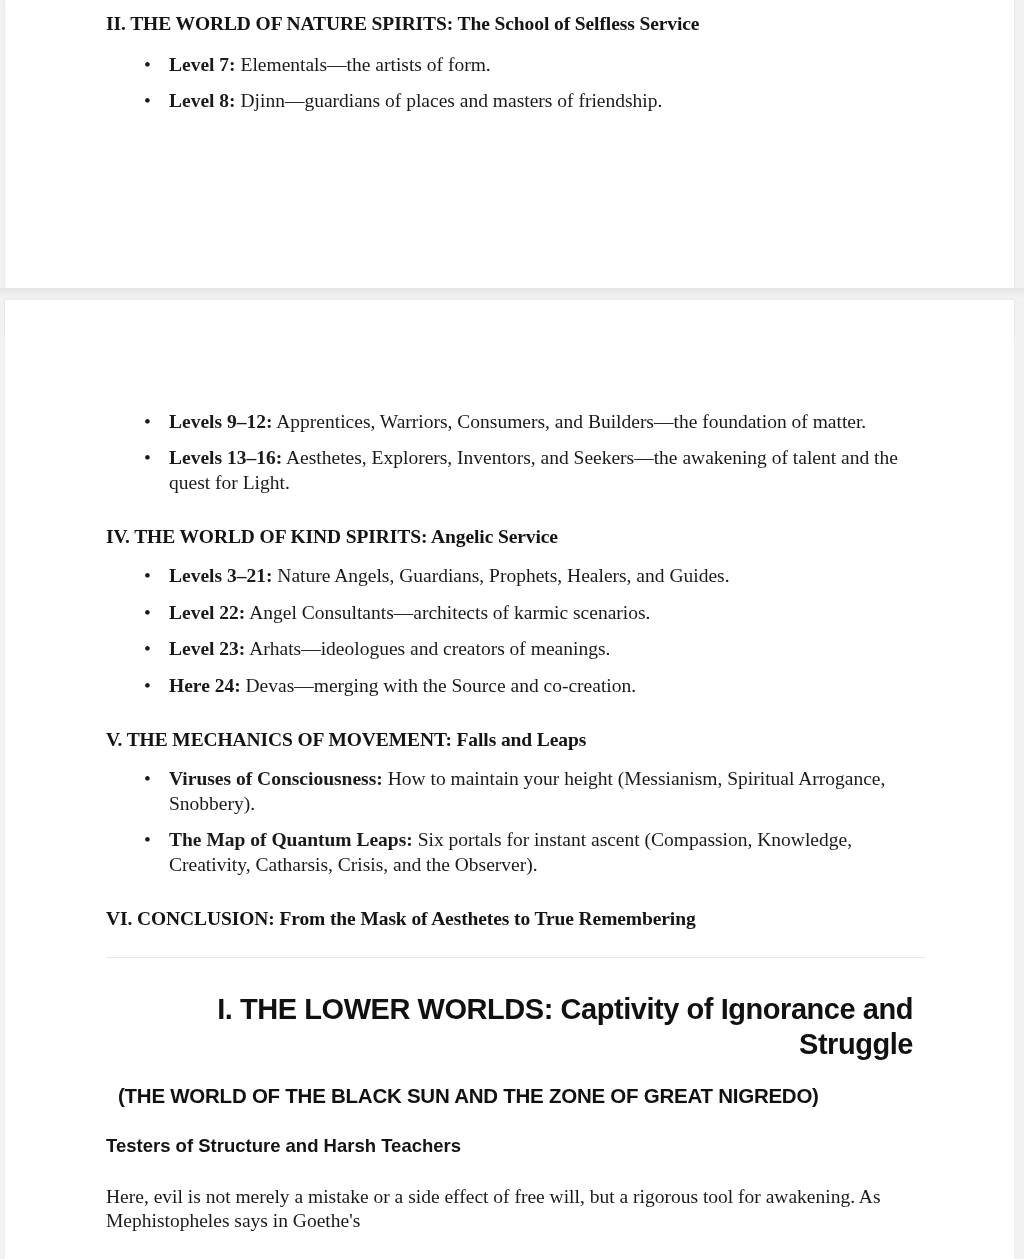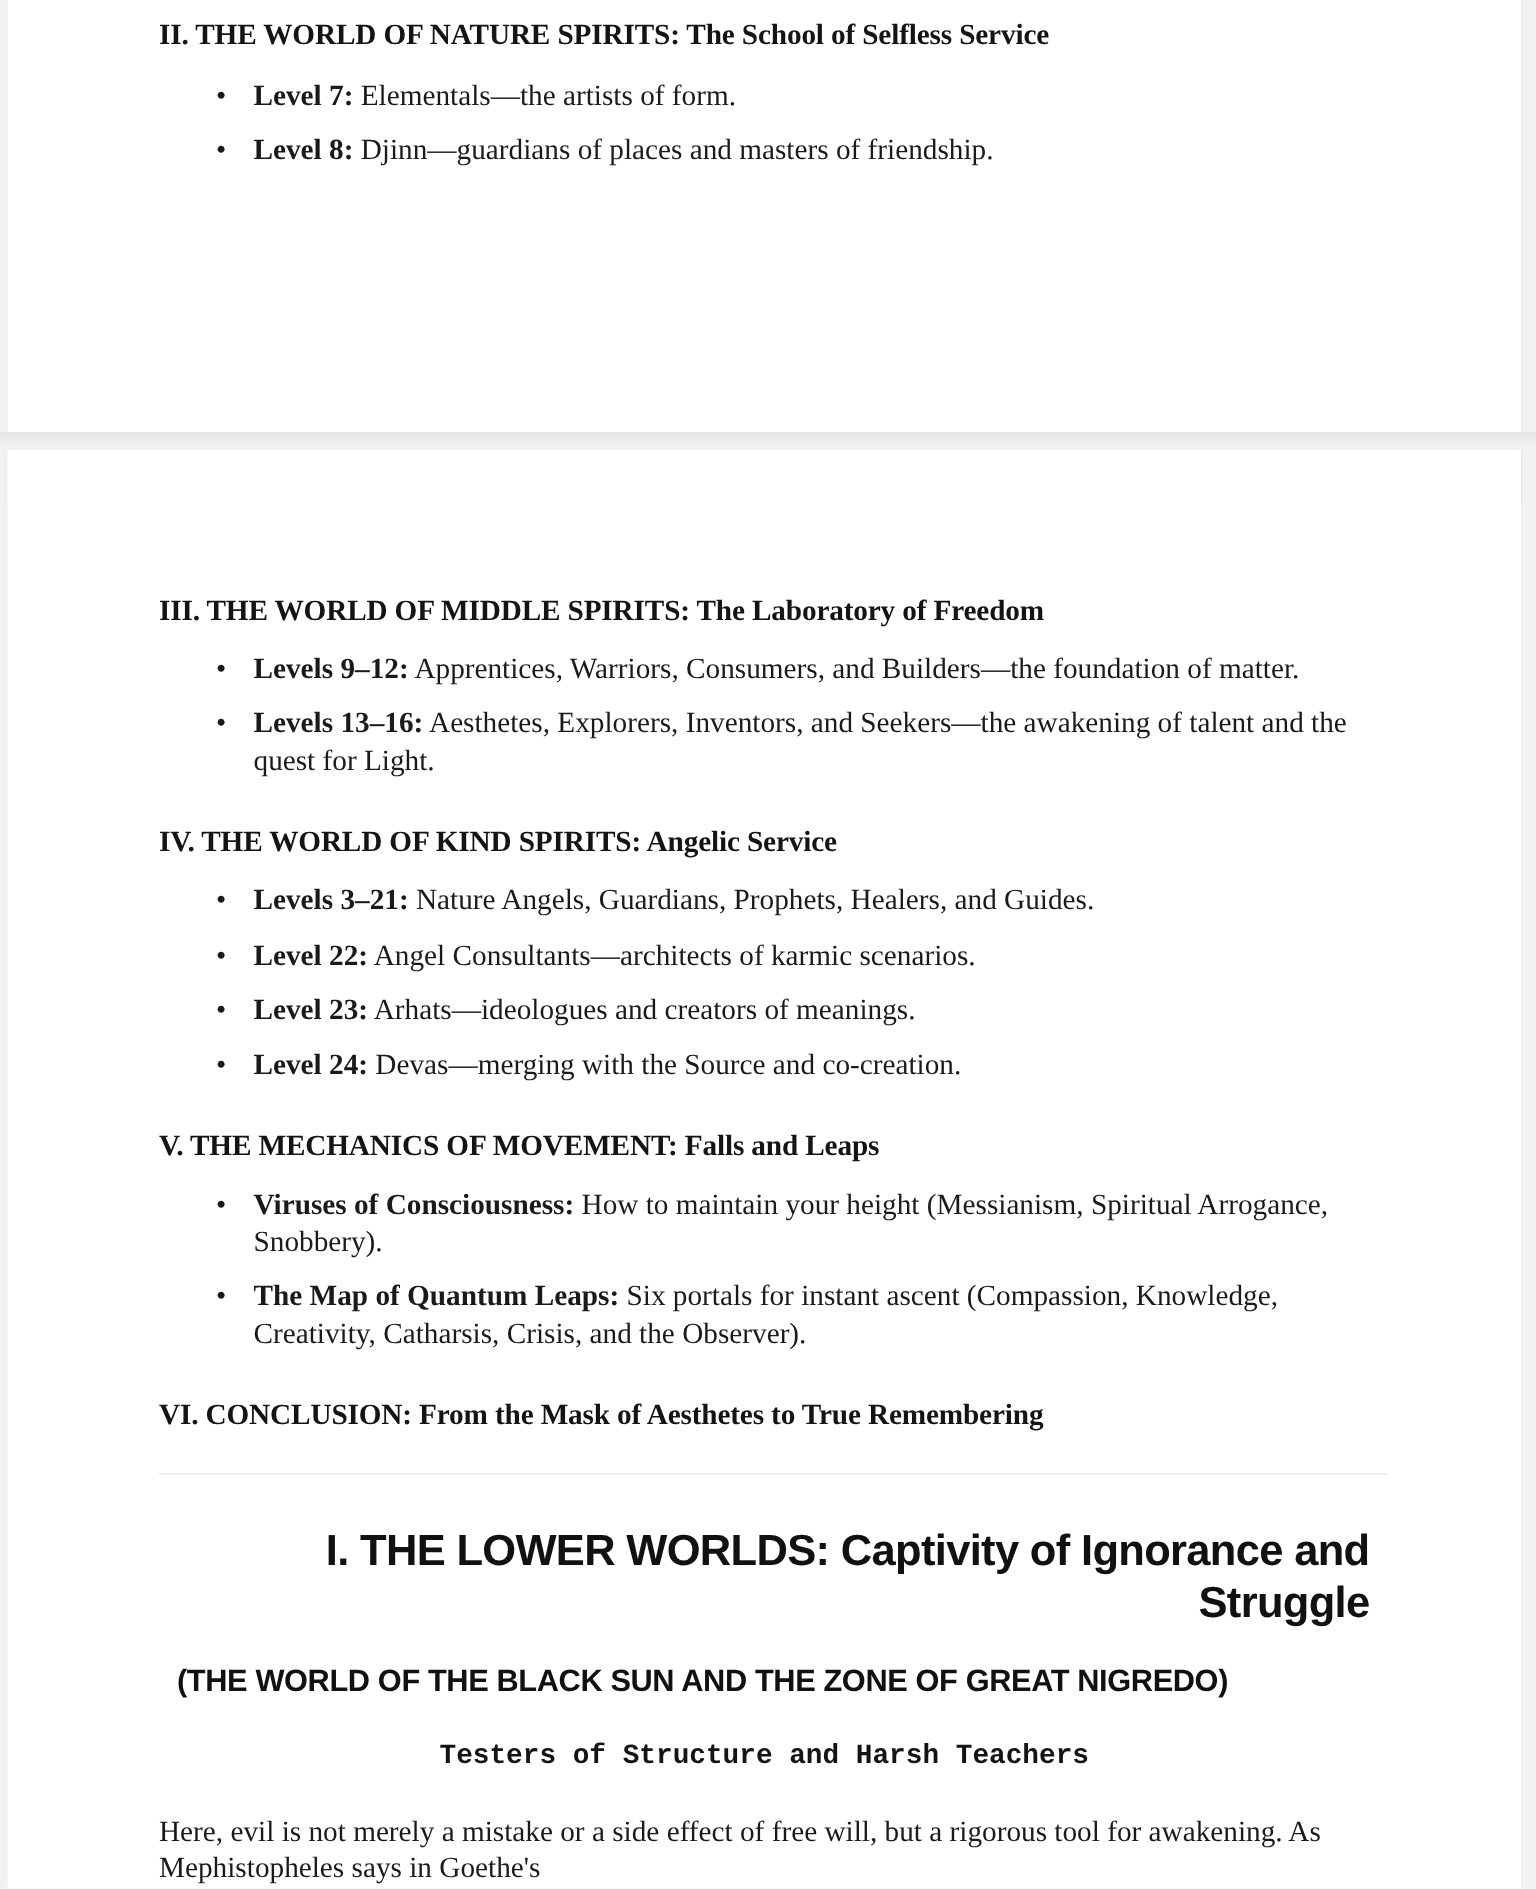--- a/index.html
+++ b/index.html
@@ -73,27 +73,26 @@
   h2.big-sub {
     font-family: "Liberation Sans", "DejaVu Sans", sans-serif;
     font-size: 20.5px;
     font-weight: bold;
     line-height: 1.22;
     margin: 12px;
     letter-spacing: -0.25px;
     color: #111111;
   }
   h3.small-head {
-    font-family: Liberation Mono, monospace;
+    font-family: Liberation Sans, sans-serif;
     font-size: 18.5px;
     font-weight: bold;
     line-height: 1.25;
     margin: 0;
     color: #141414;
-    text-align: center;
   }
 
   
   ul.bullets {
     list-style: none;
     margin: 0;
     padding: 0;
   }
   ul.bullets li {
     position: relative;
@@ -160,21 +159,20 @@
     </ul>
   </div>
 </div>
 
 <div class="page-gap"></div>
 
 <div class="sheet sheet-bottom">
   <div class="content">
     <div class="sp-96"></div>
 
-    <h2 class="sec-head">III. THE WORLD OF MIDDLE SPIRITS: The Laboratory of Freedom</h2>
     <div class="sp-14"></div>
     <ul class="bullets">
       <li>
         <span class="dot">•</span>
         <span class="lbl">Levels 9–12:</span><span> Apprentices, Warriors, Consumers, and Builders—the foundation of matter.</span>
       </li>
       <div class="sp-12"></div>
       <li>
         <span class="dot">•</span>
         <span class="lbl">Levels 13–16:</span><span> Aesthetes, Explorers, Inventors, and Seekers—the awakening of talent and the quest for Light.</span>
@@ -196,21 +194,21 @@
         <span class="lbl">Level 22:</span><span> Angel Consultants—architects of karmic scenarios.</span>
       </li>
       <div class="sp-12"></div>
       <li>
         <span class="dot">•</span>
         <span class="lbl">Level 23:</span><span> Arhats—ideologues and creators of meanings.</span>
       </li>
       <div class="sp-12"></div>
       <li>
         <span class="dot">•</span>
-        <span class="lbl">Level 24:</span><span> Devas—merging with the Source and co-creation.</span>
+        <span class="lbl">Here 24:</span><span> Devas—merging with the Source and co-creation.</span>
       </li>
     </ul>
 
     <div class="sp-30"></div>
 
     <h2 class="sec-head">V. THE MECHANICS OF MOVEMENT: Falls and Leaps</h2>
     <div class="sp-14"></div>
     <ul class="bullets">
       <li>
         <span class="dot">•</span>

